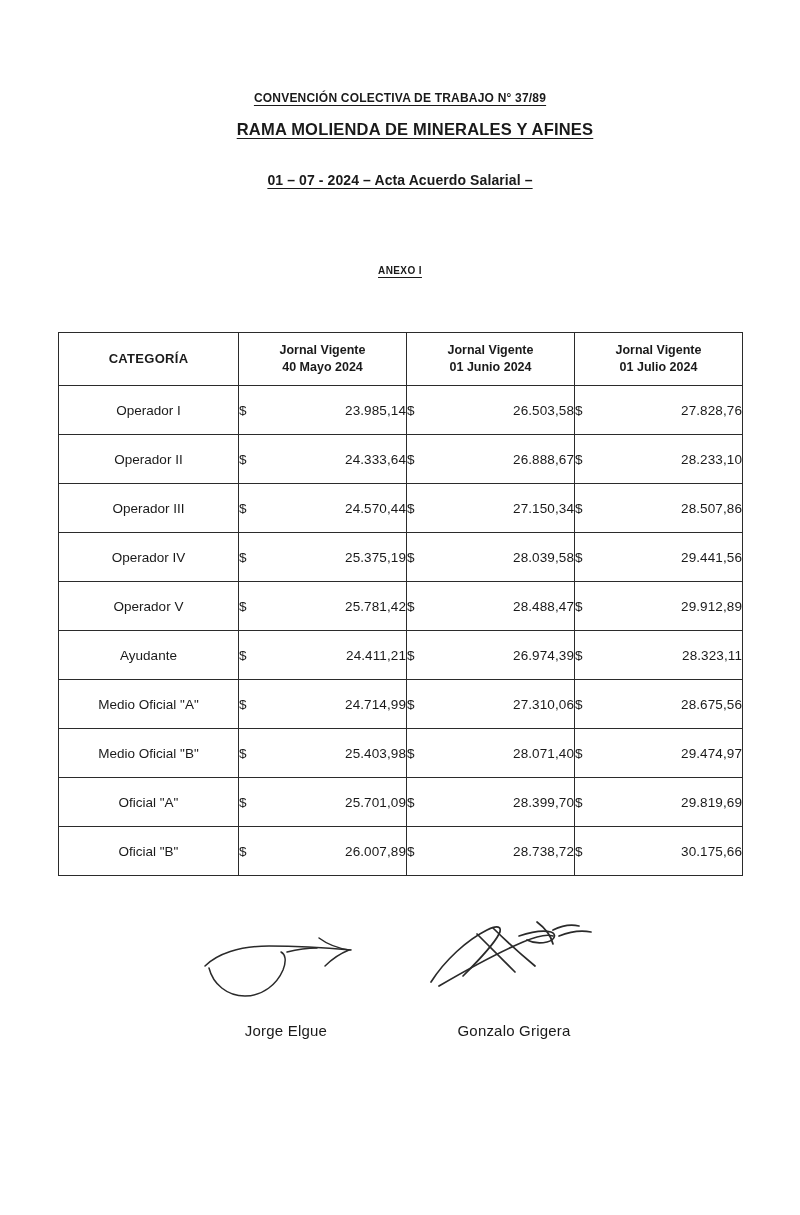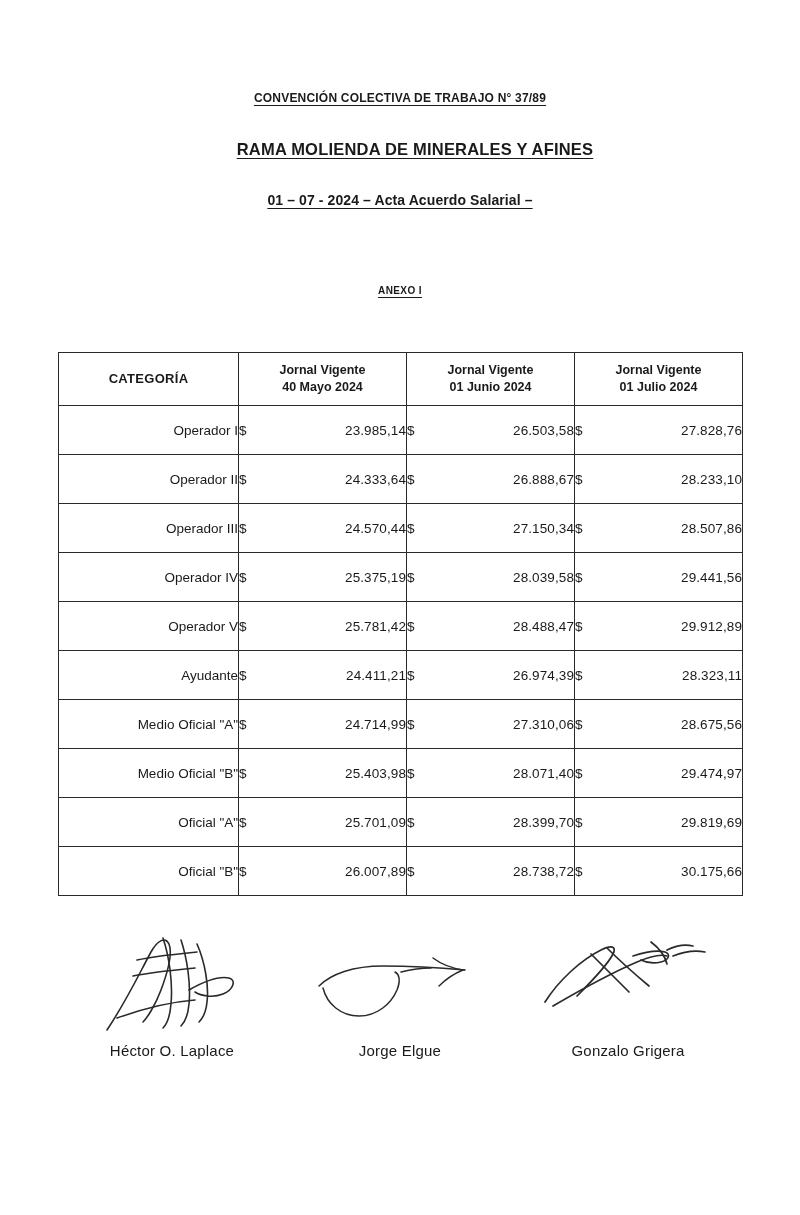--- a/index.html
+++ b/index.html
@@ -35,21 +35,21 @@
     text-underline-offset: 3px;
     display: inline-block;
   }
   .doc-subtitle {
     font-size: 16.5px;
     font-weight: bold;
     letter-spacing: 0.2px;
     text-decoration: underline;
     text-underline-offset: 3px;
     display: inline-block;
-    margin-top: 34px;
+    margin-top: 14px;
     padding-left: 30px;
   }
   .doc-date {
     font-size: 14px;
     font-weight: bold;
     letter-spacing: 0.1px;
     text-decoration: underline;
     text-underline-offset: 3px;
     display: inline-block;
     margin-top: 33px;
@@ -96,21 +96,21 @@
   col.col-cat { width: 180px; }
   col.col-val { width: 168px; }
 
   tbody td {
     height: 48px;
     vertical-align: middle;
     font-size: 13.5px;
   }
   td.cat-cell {
     padding-left: 8px;
-    text-align: right;
+    text-align: center;
     white-space: nowrap;
   }
   td.money-cell {
     padding: 0 10px 0 9px;
   }
   .money-inner {
     display: flex;
     align-items: center;
     justify-content: space-between;
     width: 100%;
@@ -405,37 +405,20 @@
                 <span class="amt">30.175,66</span>
               </div>
             </td>
           </tr>
         </tbody>
     </table>
   </div>
 
   <div class="signatures">
 
-    <div class="sig-col">
-      <div class="sig-img">
-        <svg width="190" height="104" viewBox="0 0 190 104" fill="none" xmlns="http://www.w3.org/2000/svg">
-          <g stroke="#2a2a2a" stroke-width="1.6" fill="none" stroke-linecap="round">
-            <path d="M30 100 C 50 70, 62 44, 74 22 C 80 11, 88 6, 92 14 C 96 24, 90 44, 84 60 C 78 76, 70 88, 66 92"></path>
-            <path d="M60 30 C 78 26, 100 24, 120 22"></path>
-            <path d="M56 46 C 76 42, 98 40, 118 38"></path>
-            <path d="M86 8 C 92 26, 96 52, 94 74 C 93 86, 90 94, 86 98"></path>
-            <path d="M104 10 C 110 28, 114 54, 112 74 C 111 85, 108 92, 104 96"></path>
-            <path d="M120 14 C 128 32, 132 56, 130 72 C 129 82, 126 88, 122 92"></path>
-            <path d="M112 60 C 126 52, 142 46, 152 48 C 160 50, 156 60, 146 64 C 136 68, 124 66, 118 62"></path>
-            <path d="M40 88 C 62 80, 92 72, 118 70"></path>
-          </g>
-        </svg>
-      </div>
-      <div class="sig-name">Héctor O. Laplace</div>
-    </div>
 
     <div class="sig-col">
       <div class="sig-img">
         <svg width="190" height="104" viewBox="0 0 190 104" fill="none" xmlns="http://www.w3.org/2000/svg">
           <g stroke="#2a2a2a" stroke-width="1.5" fill="none" stroke-linecap="round">
             <path d="M14 56 C 26 44, 48 36, 78 36 C 110 36, 138 38, 160 40"></path>
             <path d="M128 28 C 136 34, 146 38, 158 40 C 148 44, 140 50, 134 56"></path>
             <path d="M18 58 C 22 74, 36 86, 54 86 C 72 86, 86 74, 92 60 C 96 50, 94 44, 90 42"></path>
             <path d="M96 42 C 104 40, 116 38, 126 38"></path>
           </g>

